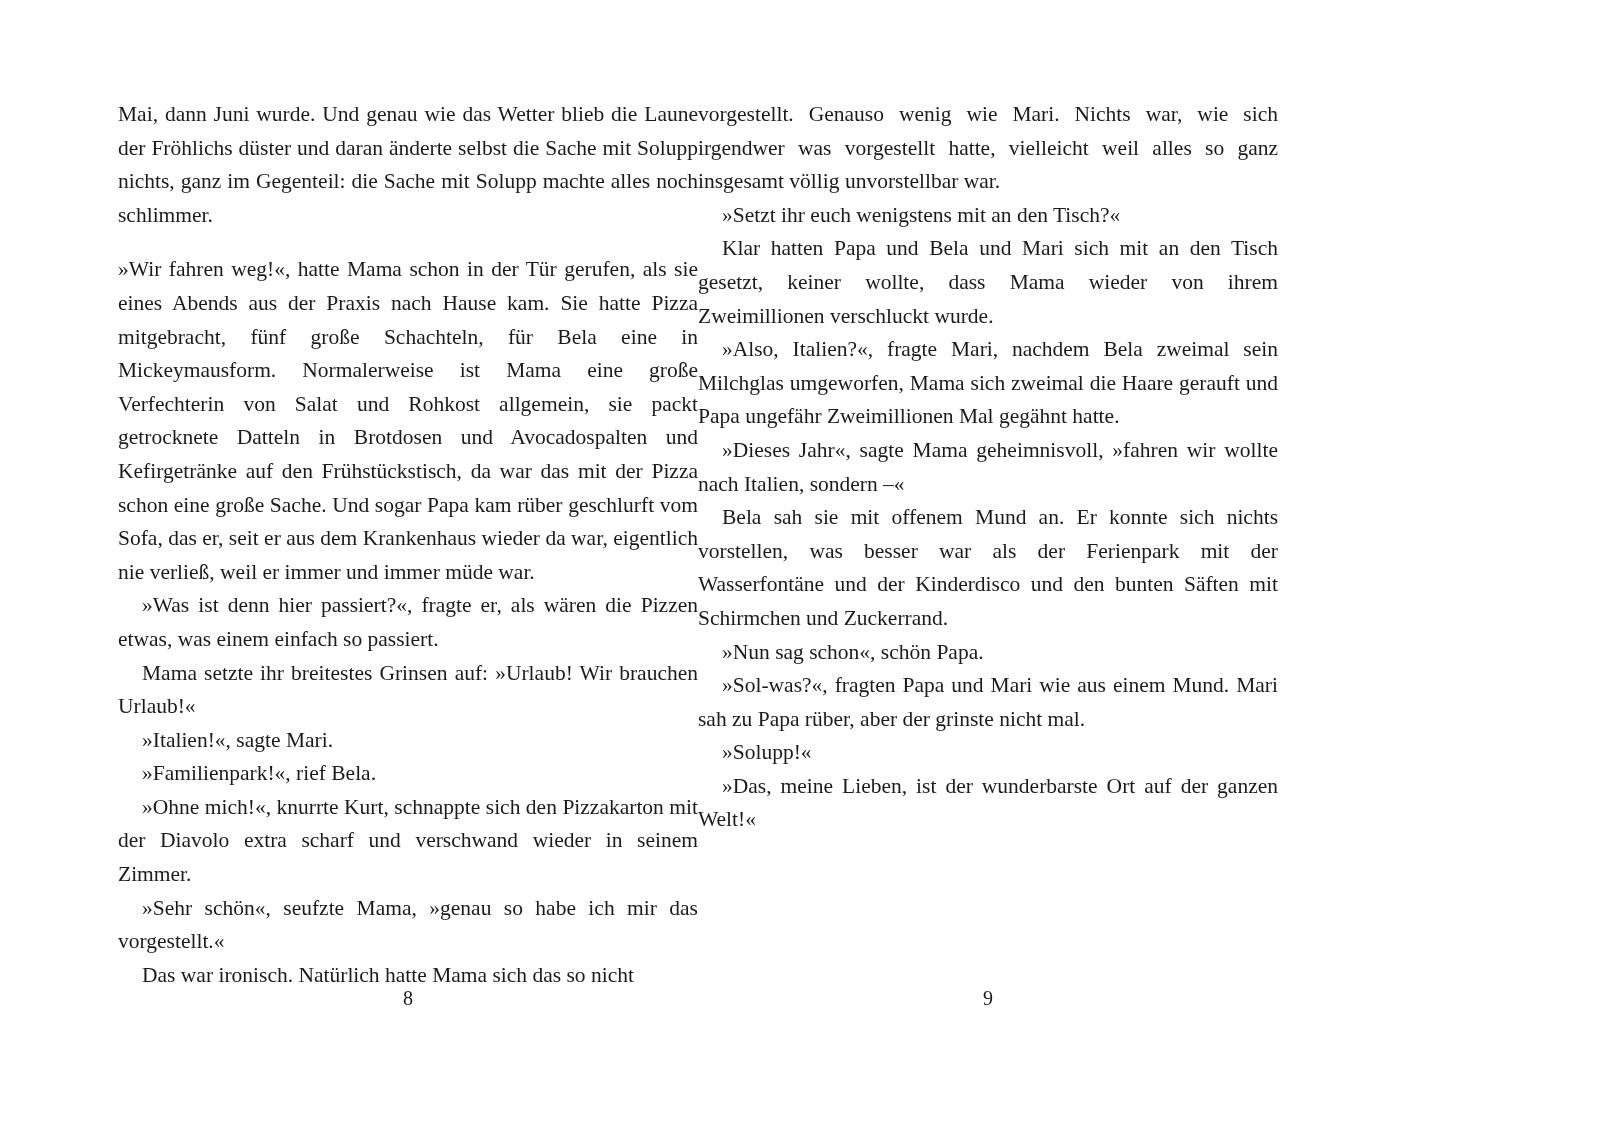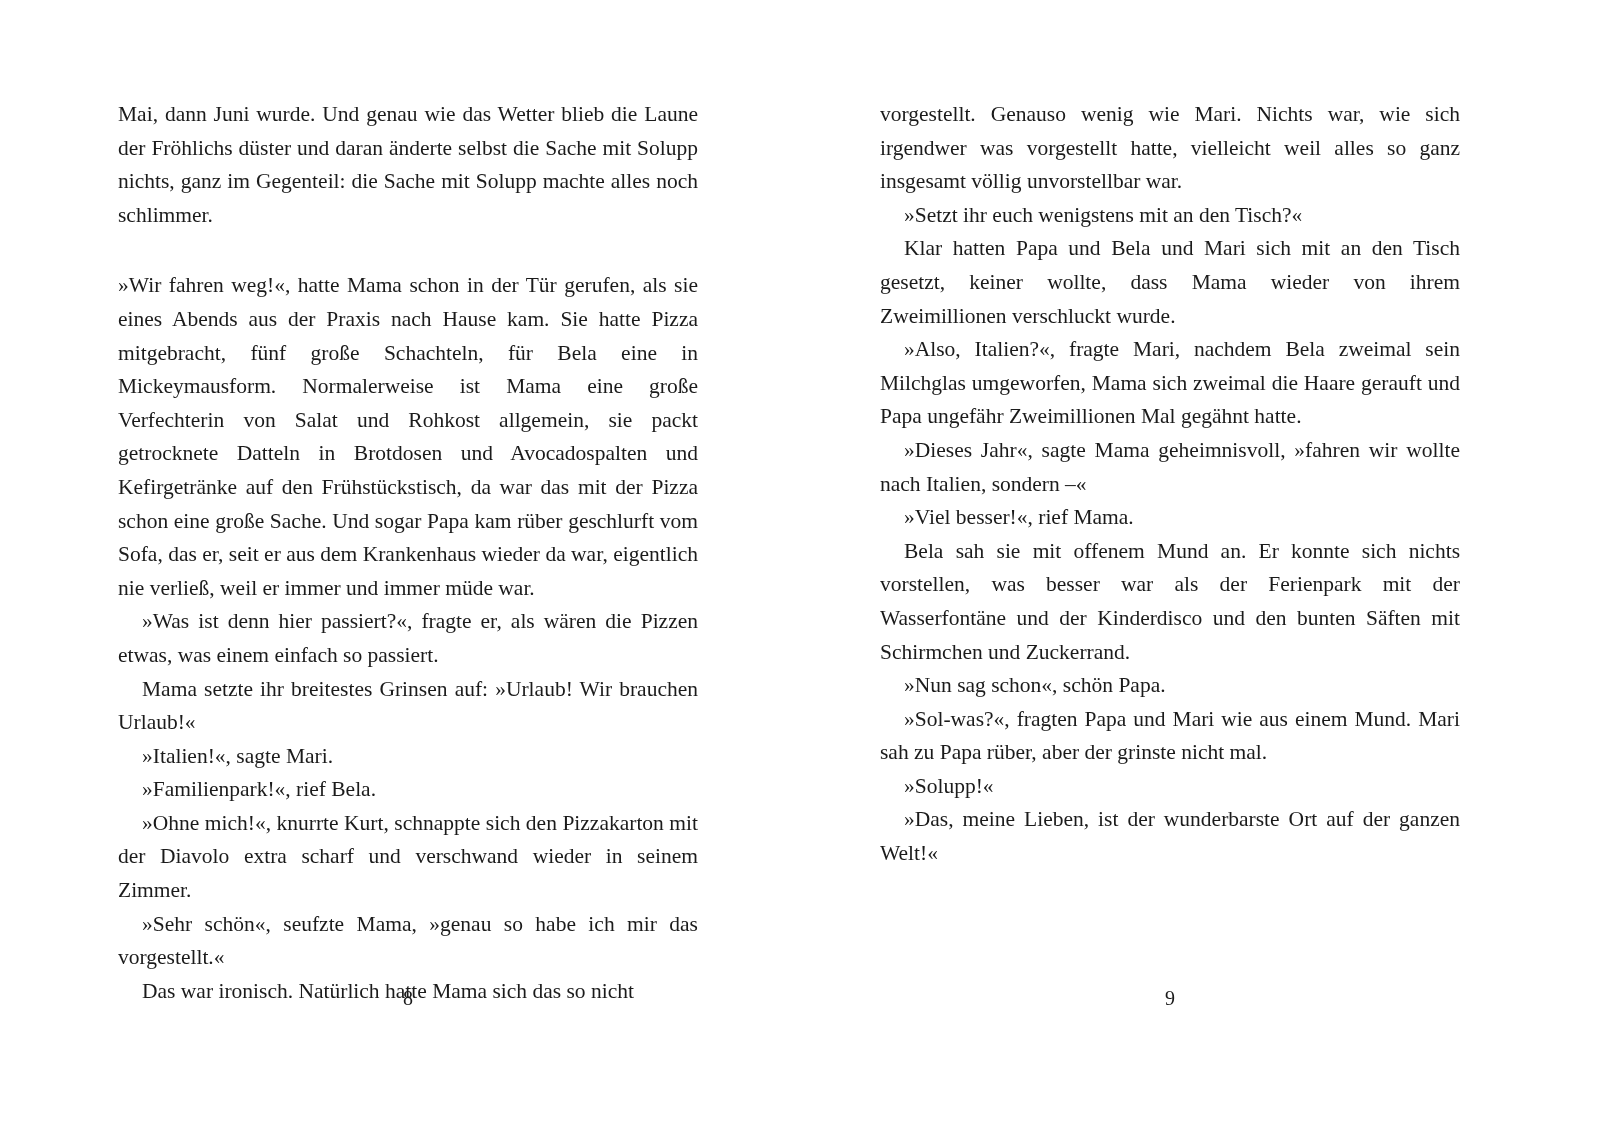--- a/index.html
+++ b/index.html
@@ -12,49 +12,48 @@
     height: 1131px;
     font-family: "Liberation Serif", serif;
     color: #1b1b1b;
     overflow: hidden;
   }
   .spread {
     position: relative;
     width: 1600px;
     height: 1131px;
     display: flex;
-    justify-content: space-between;
     box-sizing: border-box;
     padding: 98px 140px 0 118px;
   }
   .page {
     position: relative;
     width: 580px;
     height: 960px;
   }
   .page-left { width: 580px; }
-  .page-right { width: 580px; margin-left: 31px; }
+  .page-right { width: 580px; }
 
   .textblock {
     font-size: 21.5px;
     line-height: 33.6px;
     text-align: justify;
     text-justify: inter-word;
     hyphens: manual;
     color: #1b1b1b;
   }
   .textblock p {
     margin: 0;
     text-indent: 0;
   }
   .textblock p.indent {
     text-indent: 24px;
   }
   .textblock p.gap {
-    margin-top: 37px;
+    margin-top: 21px;
   }
   .folio {
     position: absolute;
     left: 0;
     right: 0;
     top: 888px;
     text-align: center;
     font-size: 20px;
     line-height: 24px;
     color: #1b1b1b;
@@ -81,21 +80,20 @@
     <div class="folio">8</div>
   </div>
 
   <div class="page page-right">
     <div class="textblock">
       <p>vorgestellt. Genauso wenig wie Mari. Nichts war, wie sich irgendwer was vorgestellt hatte, vielleicht weil alles so ganz insgesamt völlig unvorstellbar war.</p>
       <p class="indent">»Setzt ihr euch wenigstens mit an den Tisch?«</p>
       <p class="indent">Klar hatten Papa und Bela und Mari sich mit an den Tisch gesetzt, keiner wollte, dass Mama wieder von ihrem Zweimillionen verschluckt wurde.</p>
       <p class="indent">»Also, Italien?«, fragte Mari, nachdem Bela zweimal sein Milchglas umgeworfen, Mama sich zweimal die Haare gerauft und Papa ungefähr Zweimillionen Mal gegähnt hatte.</p>
       <p class="indent">»Dieses Jahr«, sagte Mama geheimnisvoll, »fahren wir wollte nach Italien, sondern –«</p>
-      <p class="indent">»Viel besser!«, rief Mama.</p>
       <p class="indent">Bela sah sie mit offenem Mund an. Er konnte sich nichts vorstellen, was besser war als der Ferienpark mit der Wasserfontäne und der Kinderdisco und den bunten Säften mit Schirmchen und Zuckerrand.</p>
       <p class="indent">»Nun sag schon«, schön Papa.</p>
       <p class="indent">»Sol-was?«, fragten Papa und Mari wie aus einem Mund. Mari sah zu Papa rüber, aber der grinste nicht mal.</p>
       <p class="indent">»Solupp!«</p>
       <p class="indent">»Das, meine Lieben, ist der wunderbarste Ort auf der ganzen Welt!«</p>
     </div>
     <div class="folio">9</div>
   </div>
 
 </div>

